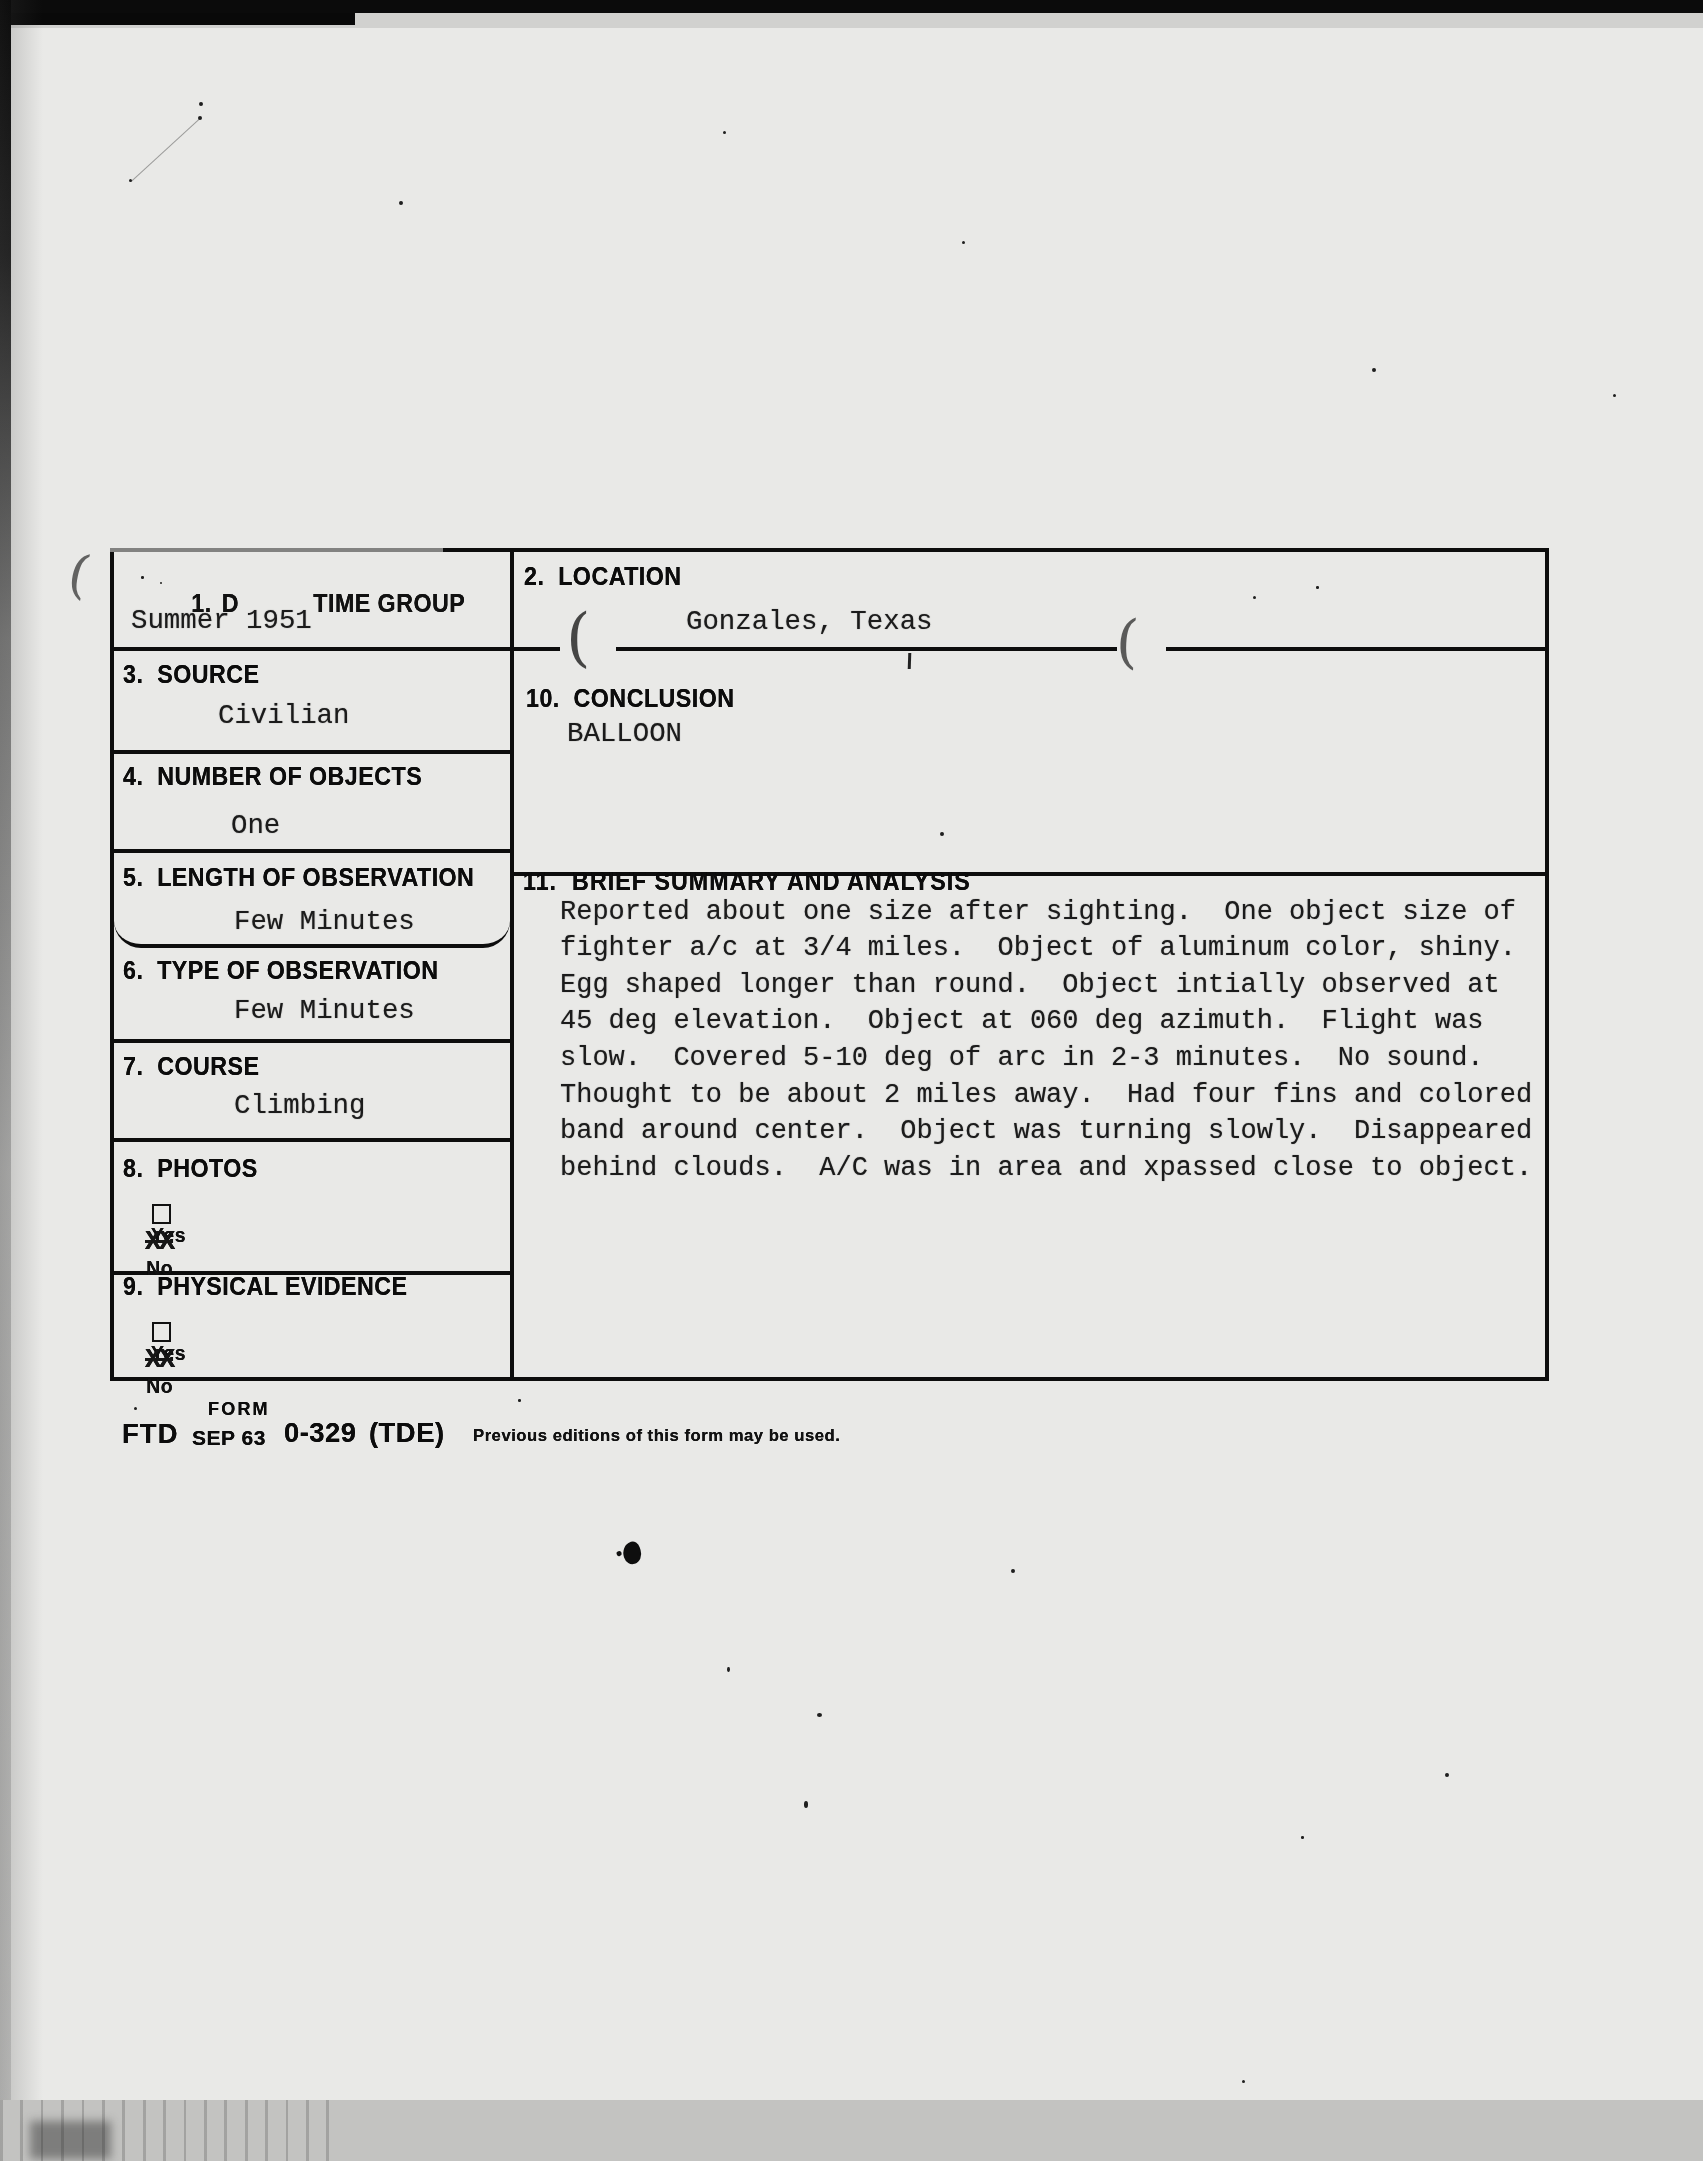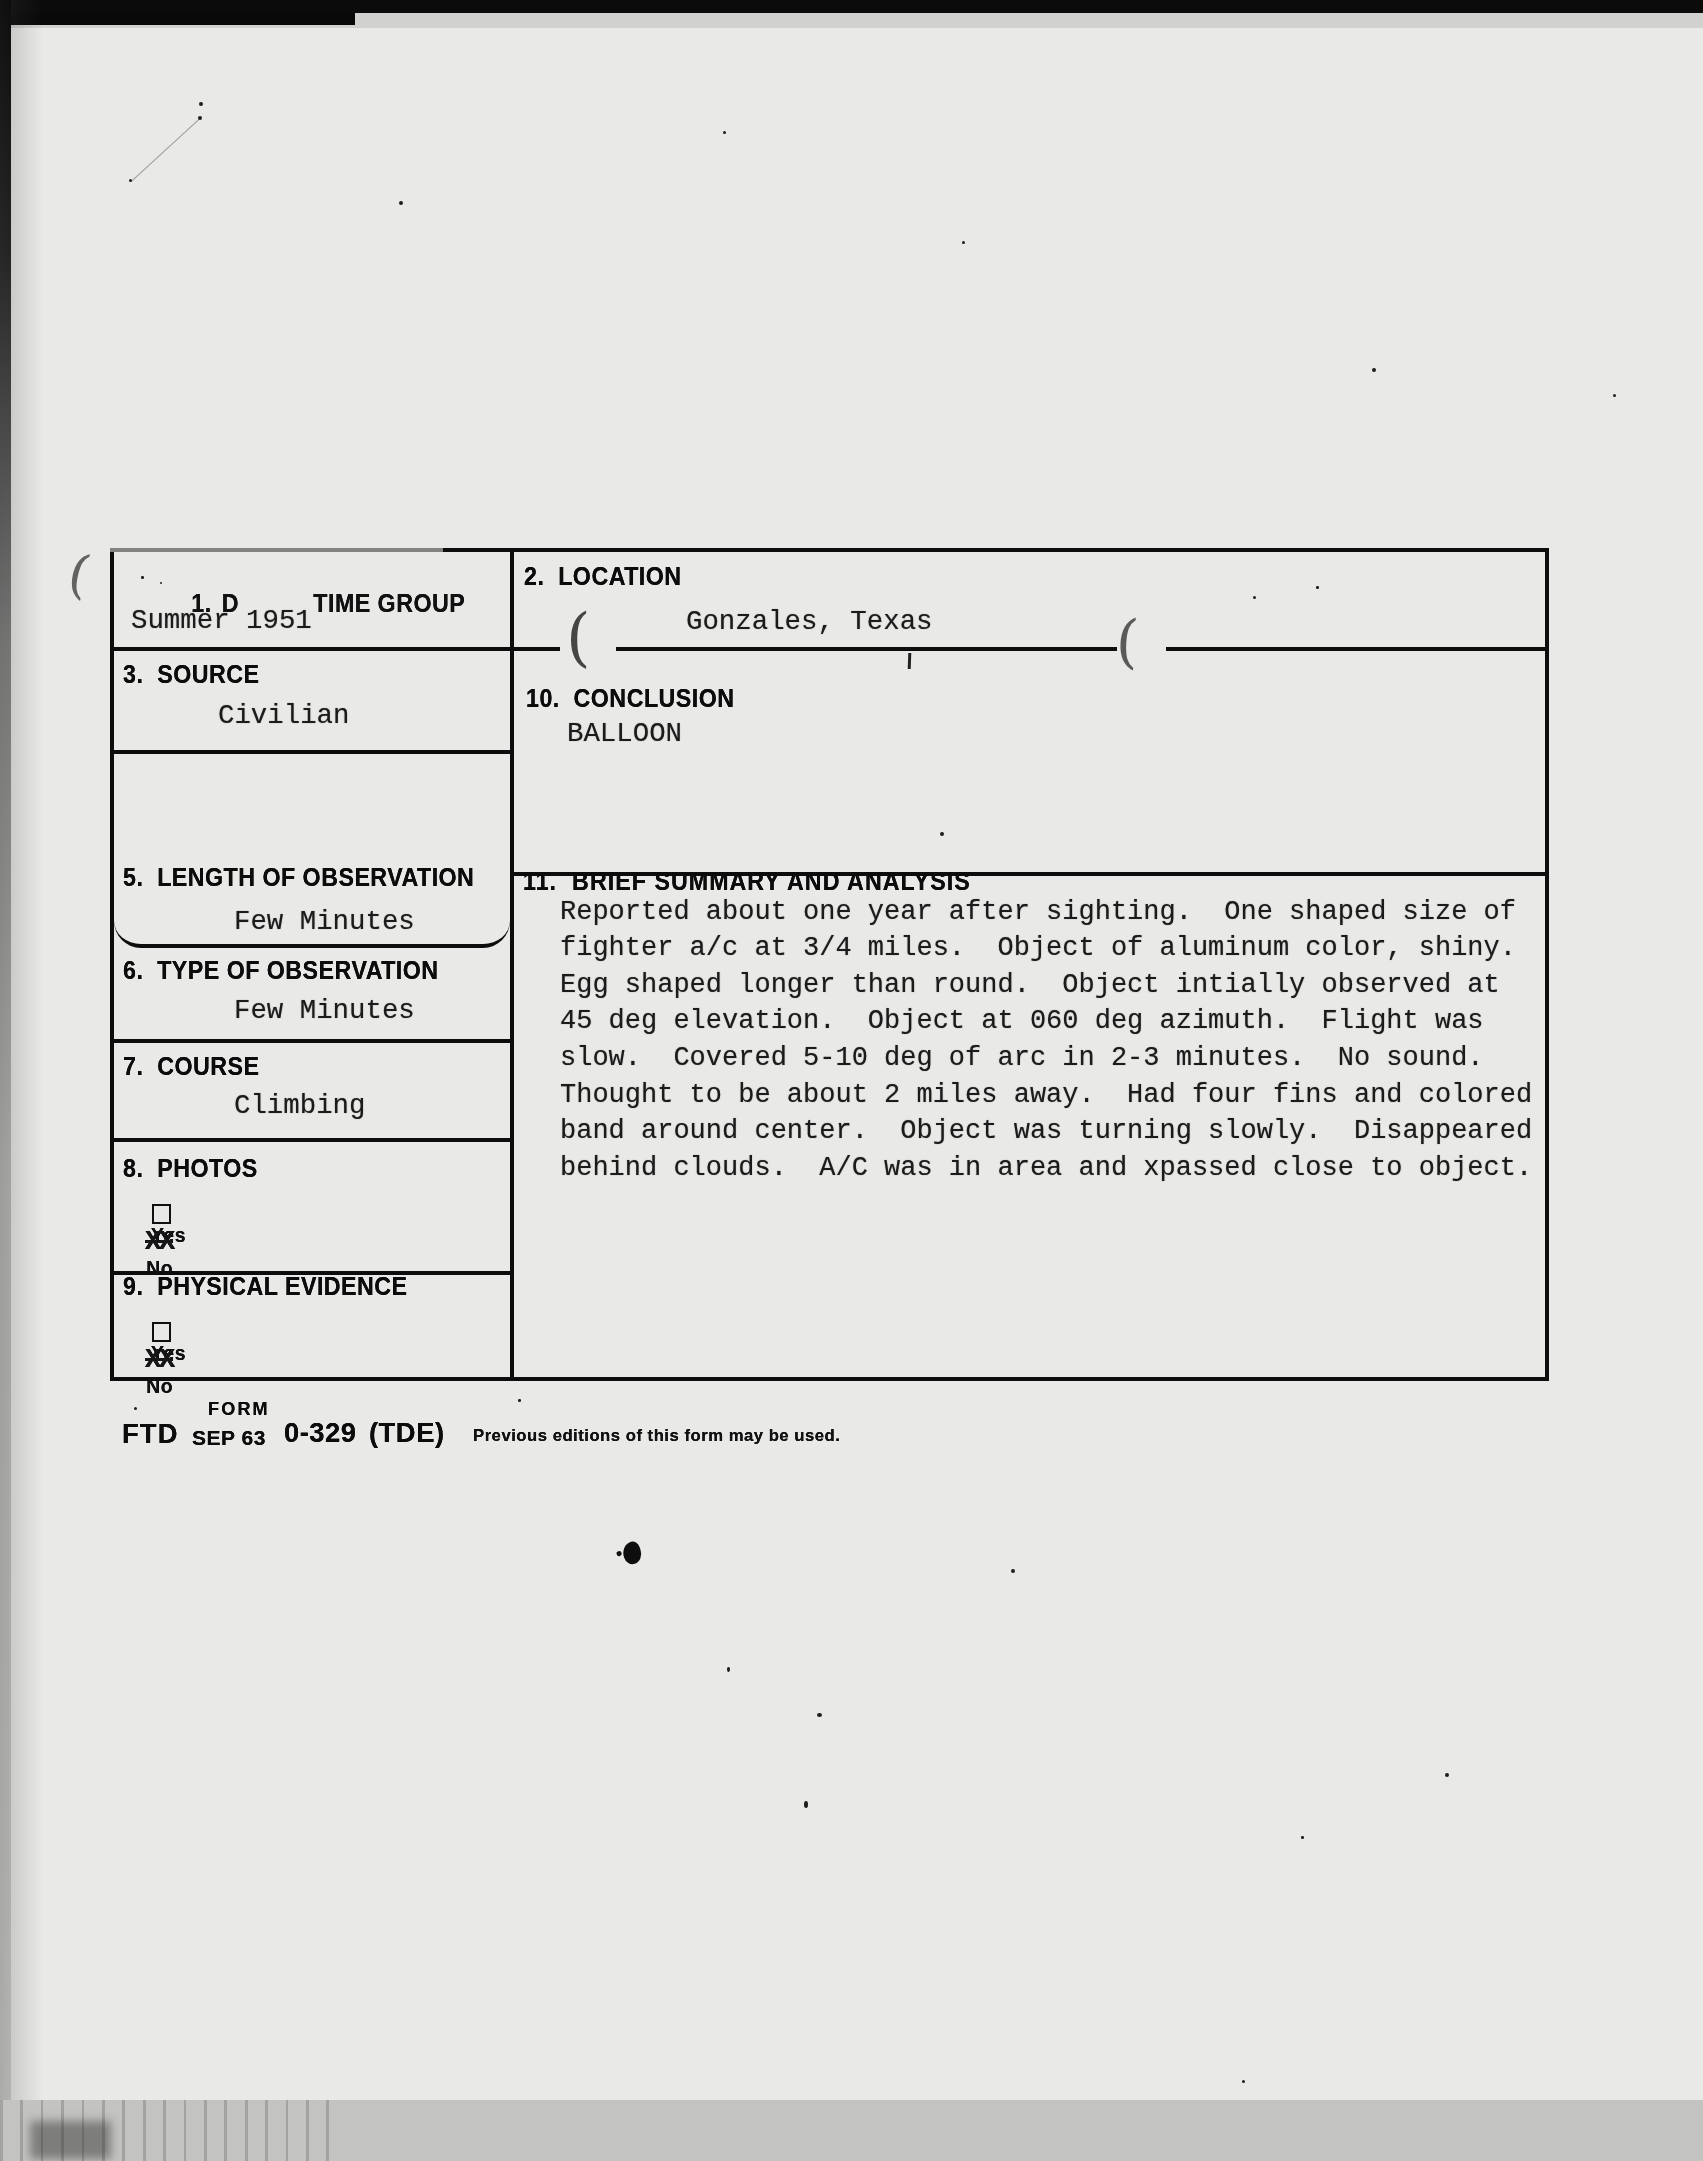--- a/index.html
+++ b/index.html
@@ -129,20 +129,24 @@
           <span>1.</span><span class="d-part">D</span><span class="rest-part">TIME GROUP</span>
         </div>
         <div class="val" style="left:17px;top:53px">Summer 1951</div>
       </div>
 
       <div class="cell b3">
         <div class="lbl">3.  SOURCE</div>
         <div class="val" style="left:104px;top:49px">Civilian</div>
       </div>
 
+      <div class="cell b4">
+        <div class="lbl" style="top:7.5px">4.  NUMBER OF OBJECTS</div>
+        <div class="val" style="left:117px;top:56px">One</div>
+      </div>
 
       <div class="cell b5">
         <div class="lbl">5.  LENGTH OF OBSERVATION</div>
         <div class="val" style="left:120px;top:52px">Few Minutes</div>
       </div>
 
       <div class="cell b6">
         <div class="lbl">6.  TYPE OF OBSERVATION</div>
         <div class="val" style="left:120px;top:48px">Few Minutes</div>
       </div>
@@ -184,21 +188,21 @@
         <div class="val" style="left:172px;top:54px">Gonzales, Texas</div>
       </div>
 
       <div class="cell b10">
         <div class="lbl" style="left:12px;top:10.8px">10.  CONCLUSION</div>
         <div class="val" style="left:53px;top:45px">BALLOON</div>
       </div>
 
       <div class="cell b11 last">
         <div class="lbl" style="left:9.1px;top:13px;letter-spacing:1.1px">11.  BRIEF SUMMARY AND ANALYSIS</div>
-        <div class="sum-line" style="top:40px">Reported about one year after sighting.  One shaped size of</div>
+        <div class="sum-line" style="top:40px">Reported about one size after sighting.  One object size of</div>
         <div class="sum-line" style="top:76px">fighter a/c at 3/4 miles.  Object of aluminum color, shiny.</div>
         <div class="sum-line" style="top:113px">Egg shaped longer than round.  Object intially observed at</div>
         <div class="sum-line" style="top:149px">45 deg elevation.  Object at 060 deg azimuth.  Flight was</div>
         <div class="sum-line" style="top:186px">slow.  Covered 5-10 deg of arc in 2-3 minutes.  No sound.</div>
         <div class="sum-line" style="top:223px">Thought to be about 2 miles away.  Had four fins and colored</div>
         <div class="sum-line" style="top:259px">band around center.  Object was turning slowly.  Disappeared</div>
         <div class="sum-line" style="top:296px">behind clouds.  A/C was in area and xpassed close to object.</div>
       </div>
     </div>
   </div>

